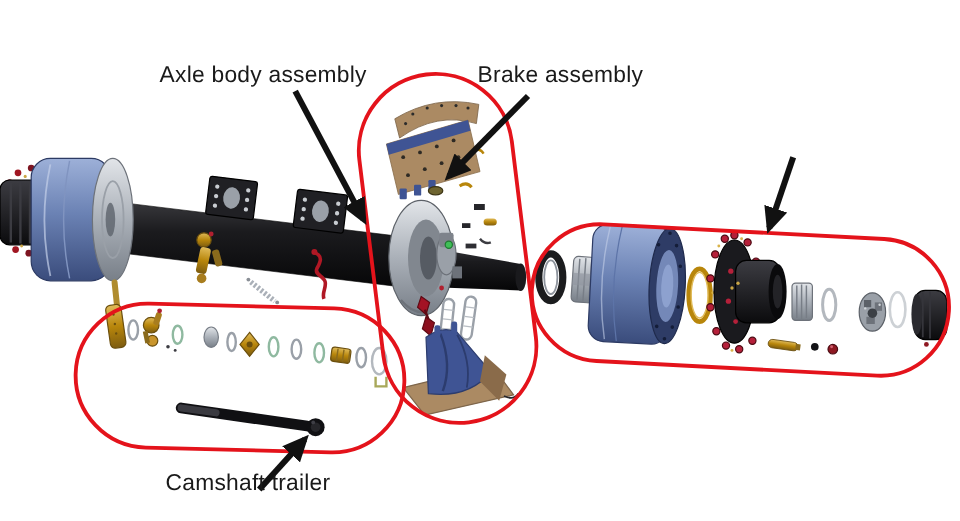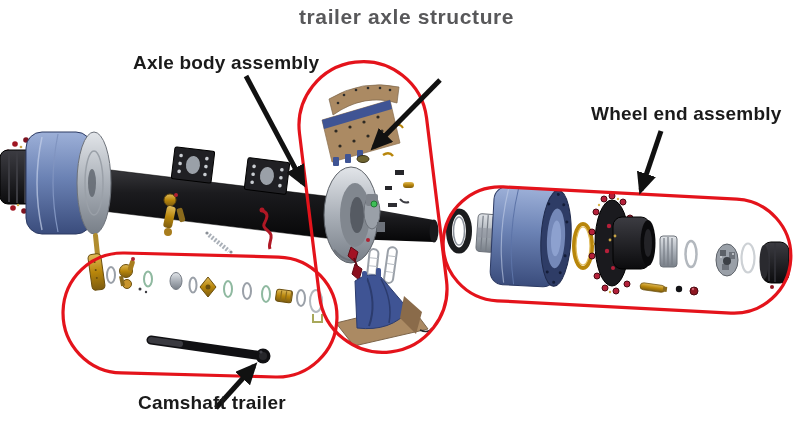--- a/index.html
+++ b/index.html
@@ -3,21 +3,21 @@
 <meta charset="utf-8">
 <style>
   html,body{margin:0;padding:0}
   body{width:800px;height:434px;position:relative;overflow:hidden;
        background:var(--background,#ffffff);
        font-family:"Liberation Sans",sans-serif}
   .stage{position:absolute;inset:0;width:800px;height:434px}
   svg{position:absolute;left:0;top:0}
   .title{position:absolute;left:299px;top:5px;font-size:21px;font-weight:700;
          letter-spacing:.6px;color:var(--title-gray,#58585a);white-space:nowrap}
-  .diagram-label{position:absolute;font-size:19px;font-weight:700;
+  .diagram-label{position:absolute;font-size:19px;font-weight:400;
          letter-spacing:.2px;color:var(--label-black,#1a1a1a);white-space:nowrap}
   .lbl-axle{left:133px;top:52px}
   .lbl-brake{left:398px;top:52px}
   .lbl-wheel{left:591px;top:103px}
   .lbl-cam{left:138px;top:392px}
   .capsule{fill:none;stroke:var(--highlight-red,#e4131b);stroke-width:3.2}
   .arrow{stroke:var(--arrow-black,#111111);stroke-width:5;fill:none}
   #ah path{fill:var(--arrow-black,#111111)}
   .tan{fill:var(--lining-tan,#ab8a63)}
   .sblue{fill:var(--shoe-blue,#3f5494)}
@@ -368,18 +368,17 @@
   <g transform="rotate(1.5 200 315)">
     <rect class="capsule" x="63" y="255" width="274" height="120" rx="60"></rect>
   </g>
 
   <line class="arrow" x1="246" y1="76" x2="303" y2="183" marker-end="url(#ah)"></line>
   <line class="arrow" x1="440" y1="80" x2="374" y2="147" marker-end="url(#ah)"></line>
   <line class="arrow" x1="661" y1="131" x2="641" y2="190" marker-end="url(#ah)"></line>
   <line class="arrow" x1="216" y1="408" x2="254" y2="366" marker-end="url(#ah)"></line>
 </svg>
 
-<div class="title">trailer axle structure</div>
 <div class="diagram-label lbl-axle">Axle body assembly</div>
-<div class="diagram-label lbl-wheel">Wheel end assembly</div>
+<div class="diagram-label lbl-brake">Brake assembly</div>
 <div class="diagram-label lbl-cam">Camshaft trailer</div>
 
 </div>
 
 </body></html>

